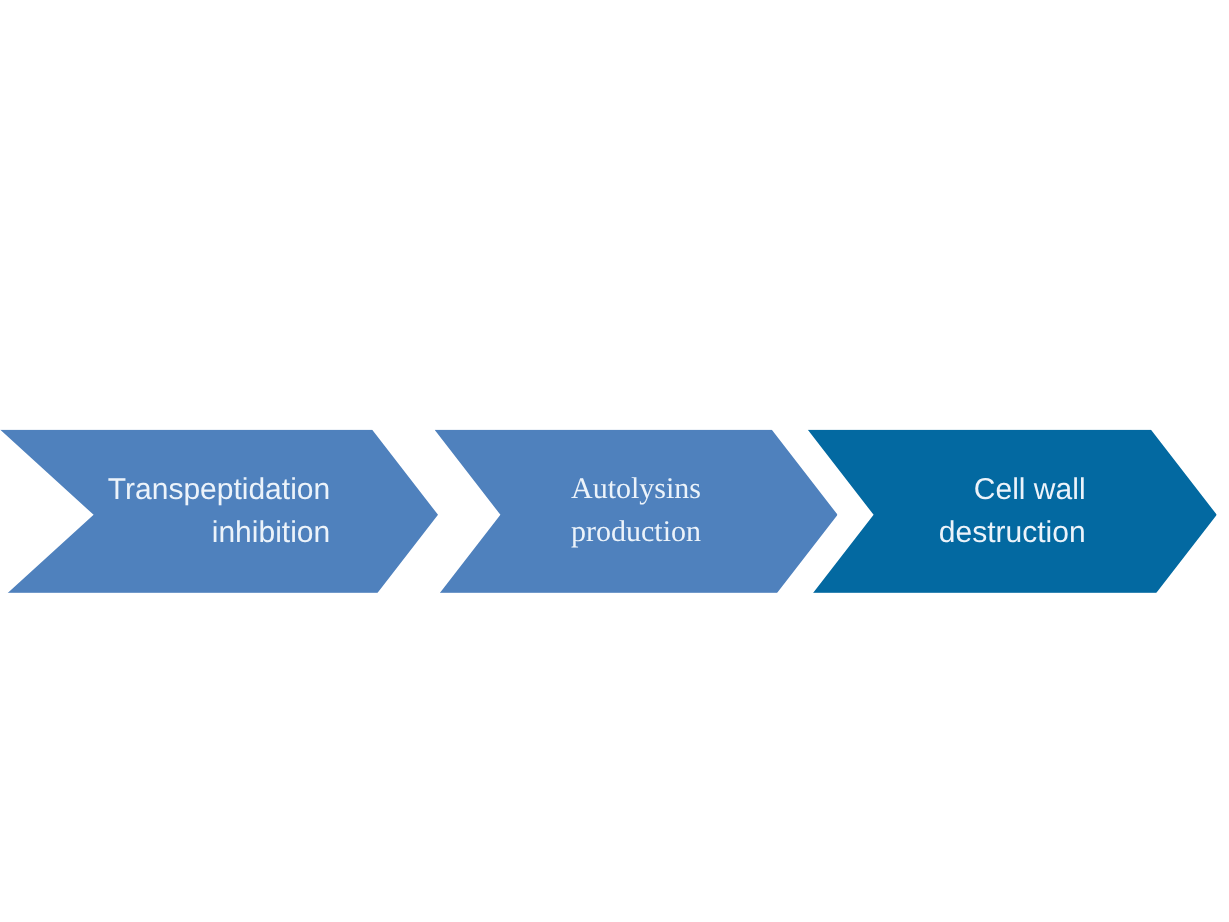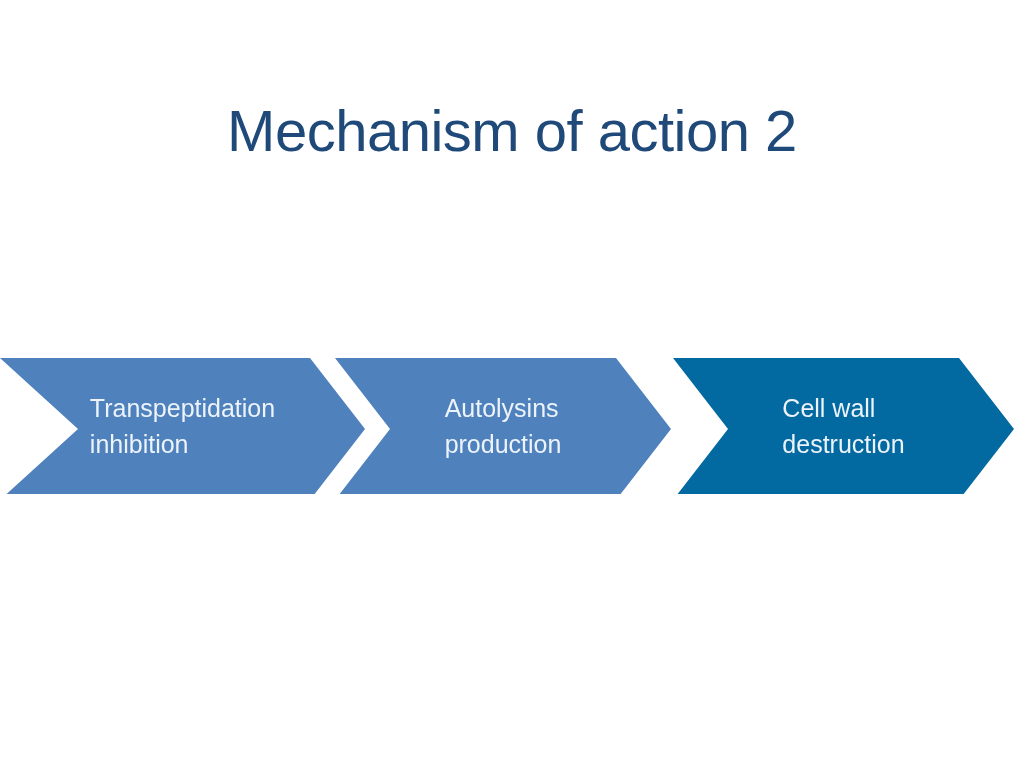--- a/index.html
+++ b/index.html
@@ -32,53 +32,53 @@
     white-space: nowrap;
   }
   .chevron {
     position: absolute;
     top: 358px;
     height: 136px;
     background: #4F81BD;
     display: flex;
     align-items: center;
     justify-content: center;
-    text-align: left;
+    text-align: right;
   }
   .chevron .step-label {
     color: #ECF3FA;
     font-size: 25px;
     line-height: 36px;
     white-space: pre-line;
   }
   
   .chevron.step-1 {
     left: 0;
     width: 365px;
     clip-path: polygon(0 0, 310px 0, 365px 71px, 310px 142px, 0 142px, 78px 71px);
   }
   
   .chevron.step-2 {
-    left: 335px;
+    left: 362px;
     width: 336px;
     clip-path: polygon(0 0, 281px 0, 336px 71px, 281px 142px, 0 142px, 55px 71px);
+    font-family: Liberation Serif, serif;
   }
   
   .chevron.step-3 {
     left: 673px;
     width: 341px;
     clip-path: polygon(0 0, 286px 0, 341px 71px, 286px 142px, 0 142px, 55px 71px);
   }
 </style>
 </head>
 <body style="background: rgb(255, 255, 255);">
 
 <div class="slide">
 
-  <h1 class="slide-title" style="color: rgb(31, 73, 121);">Mechanism of action 2</h1>
 
   <div class="chevron step-1" style="background: rgb(79, 129, 189);">
     <div class="step-label" style="color: rgb(236, 243, 250);">Transpeptidation
 inhibition</div>
   </div>
 
   <div class="chevron step-2" style="background: rgb(79, 129, 189);">
     <div class="step-label" style="color: rgb(236, 243, 250);">Autolysins
 production</div>
   </div>

